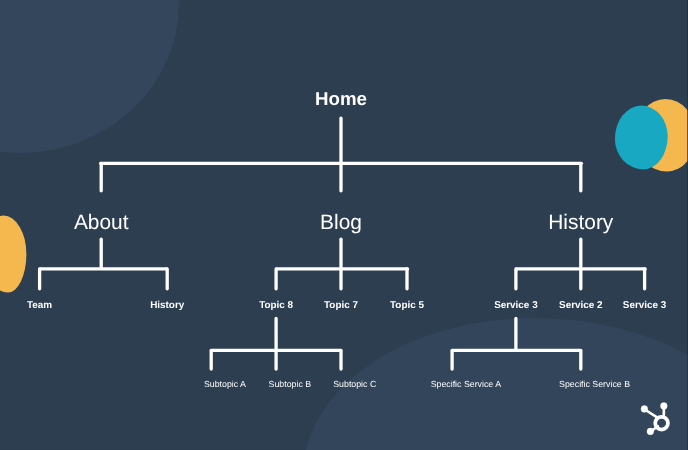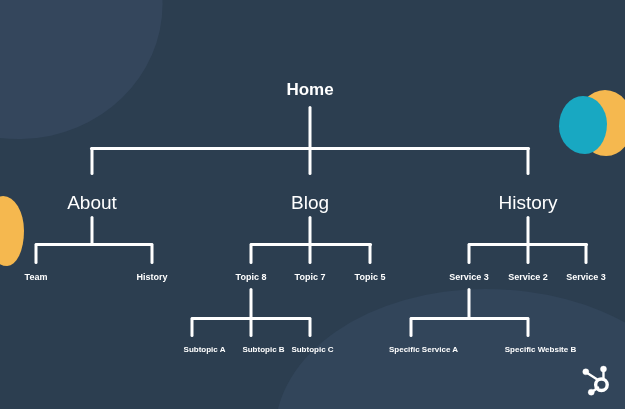--- a/index.html
+++ b/index.html
@@ -86,21 +86,21 @@
   .node {
     position: absolute;
     color: #ffffff;
     white-space: nowrap;
     transform: translateX(-50%);
     text-align: center;
   }
   .lvl-root   { font-size: 17px; font-weight: bold; }
   .lvl-1      { font-size: 19px; font-weight: normal; }
   .lvl-2      { font-size: 9px;  font-weight: bold; }
-  .lvl-3      { font-size: 8px;  font-weight: bold; padding-left: 25px; }
+  .lvl-3      { font-size: 8px;  font-weight: normal; padding-left: 25px; }
   
   .ln {
     position: absolute;
     background: #ffffff;
     border-radius: 1.5px;
   }
   .v { width: 3px; transform: translateX(-50%); }
   .h { height: 3px; }
   
   .logo {
@@ -158,39 +158,39 @@
   <div class="node lvl-2" style="left:370px; top:272px;">Topic 5</div>
 
   <div class="ln v" style="left:251px; top:288px; height:30px;"></div>
   <div class="ln h" style="left:191px; top:317px; width:120px;"></div>
   <div class="ln v" style="left:192px; top:317px; height:20px;"></div>
   <div class="ln v" style="left:251px; top:317px; height:20px;"></div>
   <div class="ln v" style="left:310px; top:317px; height:20px;"></div>
 
   <div class="node lvl-3" style="left:192px; top:345px;">Subtopic A</div>
   <div class="node lvl-3" style="left:251px; top:345px;">Subtopic B</div>
-  <div class="node lvl-3" style="left:300px; top:345px;">Subtopic C</div>
+  <div class="node lvl-3" style="left:310px; top:345px;">Subtopic C</div>
 
   <div class="ln v" style="left:528px; top:216px; height:28px;"></div>
   <div class="ln h" style="left:468px; top:243px; width:120px;"></div>
   <div class="ln v" style="left:469px; top:243px; height:21px;"></div>
   <div class="ln v" style="left:528px; top:243px; height:21px;"></div>
   <div class="ln v" style="left:586px; top:243px; height:21px;"></div>
 
   <div class="node lvl-2" style="left:469px; top:272px;">Service 3</div>
   <div class="node lvl-2" style="left:528px; top:272px;text-align:center;">Service 2</div>
   <div class="node lvl-2" style="left:586px; top:272px;">Service 3</div>
 
   <div class="ln v" style="left:469px; top:288px; height:30px;"></div>
   <div class="ln h" style="left:410px; top:317px; width:119px;"></div>
   <div class="ln v" style="left:411px; top:317px; height:20px;"></div>
   <div class="ln v" style="left:528px; top:317px; height:20px;"></div>
 
   <div class="node lvl-3" style="left:411px; top:345px;">Specific Service A</div>
-  <div class="node lvl-3" style="left:528px; top:345px;">Specific Website B</div>
+  <div class="node lvl-3" style="left:528px; top:345px;">Specific Service B</div>
 
   <svg class="logo" viewBox="0 0 100 100" aria-hidden="true">
     <g fill="#ffffff" stroke="#ffffff">
 
       <line x1="22" y1="22" x2="56" y2="44" stroke-width="7" stroke-linecap="round"></line>
 
       <line x1="72" y1="14" x2="72" y2="36" stroke-width="7" stroke-linecap="round"></line>
 
       <line x1="56" y1="66" x2="40" y2="78" stroke-width="7" stroke-linecap="round"></line>
       <circle cx="20" cy="20" r="9"></circle>

